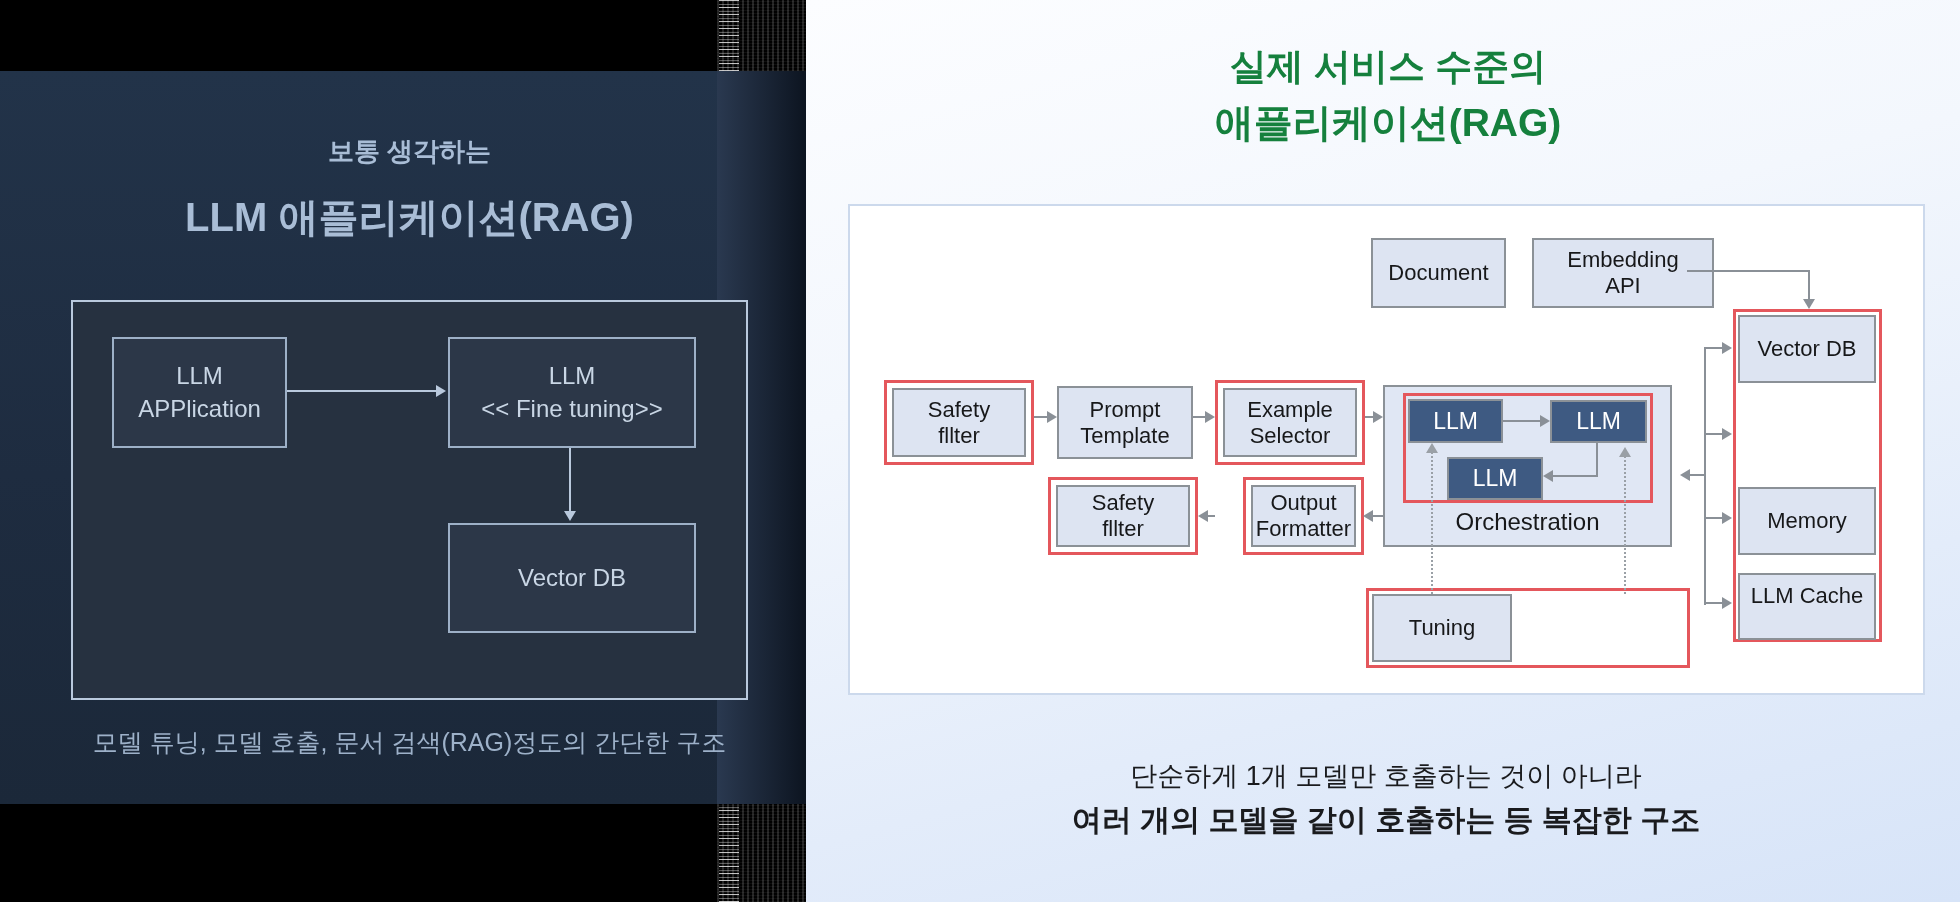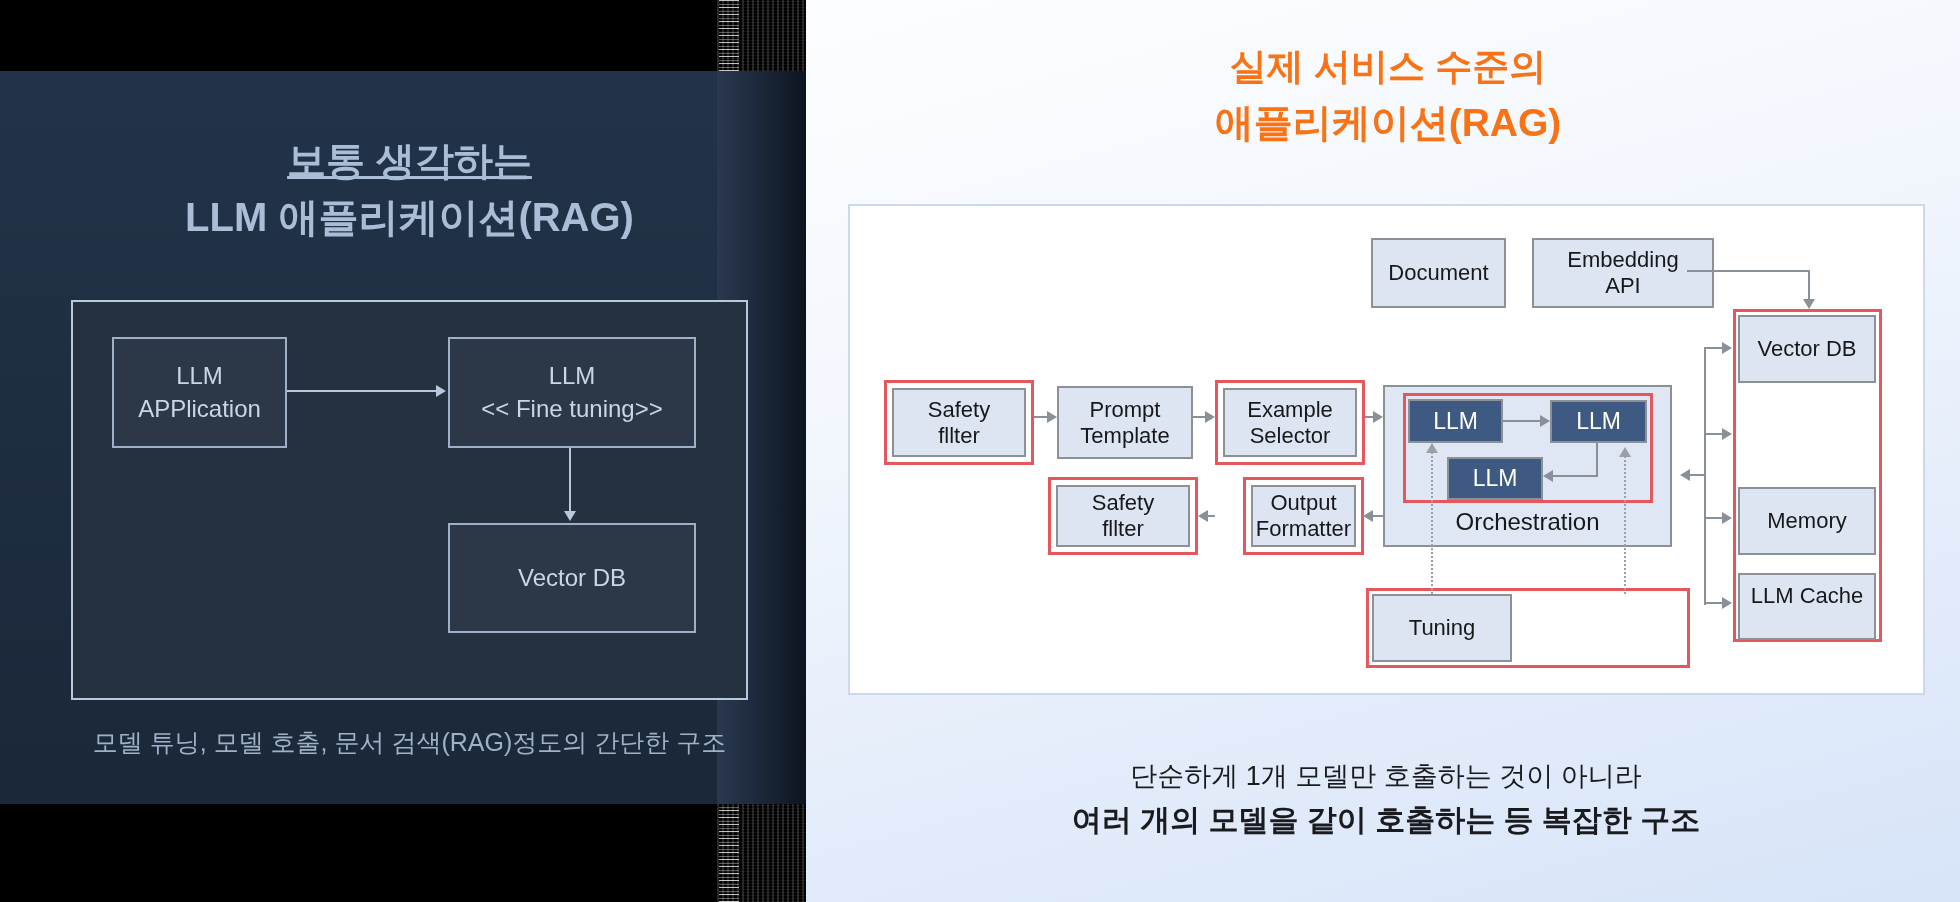--- a/index.html
+++ b/index.html
@@ -24,21 +24,21 @@
   .lp-caption{color:#9db1c9;font-size:25px;text-align:center;width:677px;left:71px;top:726px;}
   .lp-container{left:71px;top:300px;width:673px;height:396px;
                 background:#263140;border:2px solid #b9c9dd;}
   .lp-node{position:absolute;background:#2c3748;border:2px solid #9db0c7;color:#c9d6e5;
            display:flex;flex-direction:column;align-items:center;justify-content:center;
            font-size:24px;line-height:1.35;text-align:center;}
 
   
   .light-panel{left:806px;top:0;width:1154px;height:902px;
                background:linear-gradient(165deg,#fcfdff 0%,#f3f7fd 35%,#e3ecfa 70%,#d7e4f8 100%);}
-  .rp-title{color:#f97316;font-weight:bold;text-align:center;width:600px;left:1088px;}
+  .rp-title{color:#15803d;font-weight:bold;text-align:center;width:600px;left:1088px;}
   .rp-caption{color:#1a1b1e;text-align:center;width:1060px;left:856px;}
   .white-card{left:848px;top:204px;width:1073px;height:487px;background:#fff;border:2px solid #ccd9ec;}
 
   .node{position:absolute;background:#dde4f2;border:2px solid #8b9197;color:#17181a;
         display:flex;flex-direction:column;align-items:center;justify-content:center;
         font-size:22px;line-height:1.18;text-align:center;box-sizing:border-box;}
   .red-frame{position:absolute;border:3px solid #e4575c;box-sizing:border-box;background:transparent;}
   .red-frame .node{left:5px;top:5px;right:5px;bottom:5px;width:auto;height:auto;}
   .llm-node{position:absolute;background:#3e5a82;border:2px solid #8b9197;color:#fff;
             display:flex;align-items:center;justify-content:center;font-size:23px;box-sizing:border-box;}
@@ -66,21 +66,21 @@
   <div class="abs navy-panel"></div>
   <div class="abs grain-strip">
     <div class="abs grain-noise" style="top:0;height:71px;">
       <div class="grain-speckle"></div>
     </div>
     <div class="abs grain-noise" style="top:804px;height:98px;">
       <div class="grain-speckle"></div>
     </div>
   </div>
 
-  <div class="abs lp-title" style="top:134px;font-size:39px;text-decoration:underline;">보통 생각하는</div>
+  <div class="abs lp-title" style="top:134px;font-size:26px;">보통 생각하는</div>
   <div class="abs lp-title" style="top:190px;font-size:40px;">LLM 애플리케이션(RAG)</div>
 
   <div class="abs lp-container">
 
     <div class="lp-node" style="left:39px;top:35px;width:171px;height:107px;">
       <span>LLM</span>
       <span>APPlication</span>
     </div>
 
     <div class="lp-node" style="left:375px;top:35px;width:244px;height:107px;">

